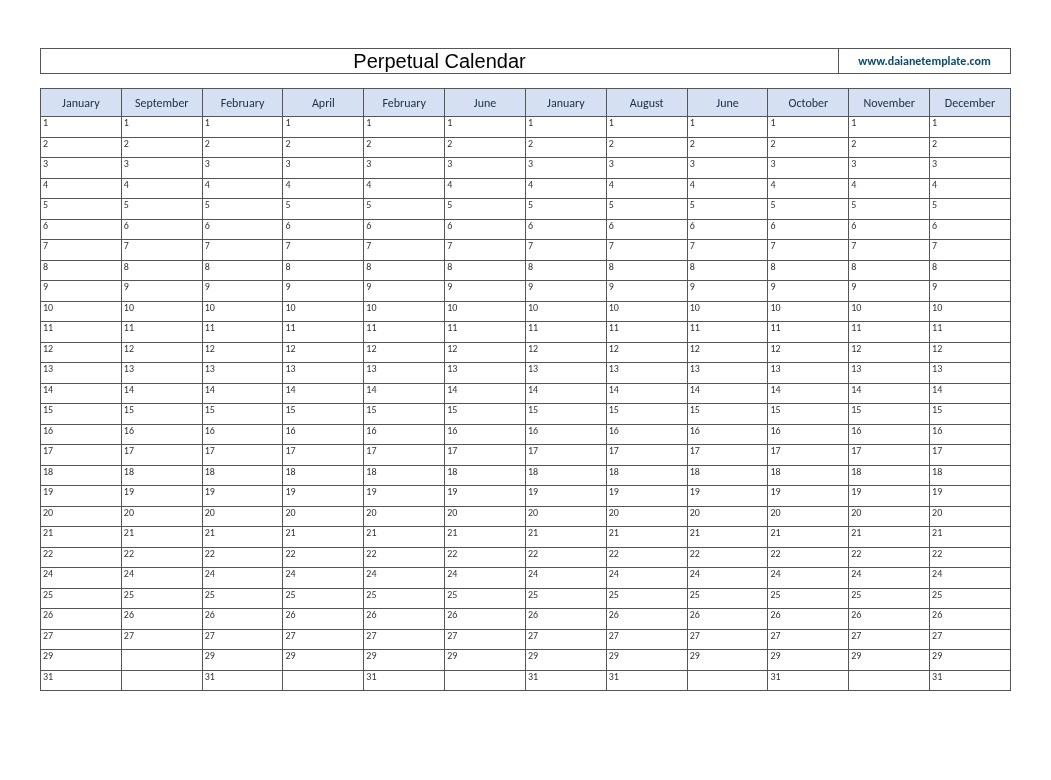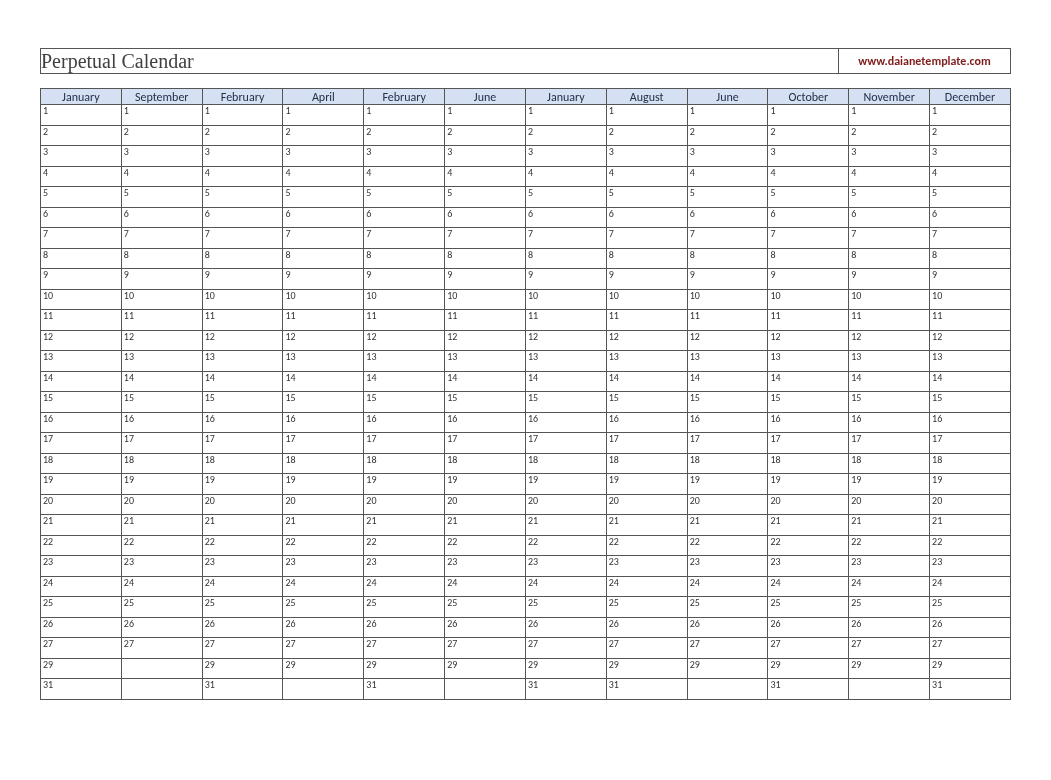--- a/index.html
+++ b/index.html
@@ -15,50 +15,50 @@
     padding: 48px 40px 30px 40px;
   }
   .title-bar {
     display: flex;
     border: 1px solid #555;
     height: 26px;
     margin-bottom: 14px;
   }
   .title-center {
     flex: 1;
-    text-align: left;
-    color: #404040;
+    text-align: center;
+    color: #000000;
     font-size: 20px;
     font-weight: 400;
     line-height: 24px;
-    font-family: Liberation Serif, serif;
+    font-family: Liberation Sans, sans-serif;
   }
   .title-right {
     border-left: 1px solid #555;
     font-weight: 700;
     font-size: 12px;
     line-height: 24px;
     padding: 0 10px;
-    color: #7f1d1d;
+    color: #0c4a6e;
     width: 172px;
     text-align: center;
   }
   table.cal {
     border-collapse: collapse;
     width: 100%;
     table-layout: fixed;
   }
   table.cal th {
     background: #d5e1f2;
     border: 1px solid #555;
     font-size: 12px;
     font-weight: 400;
     color: #20304a;
     text-align: center;
-    height: 16px;
+    height: 28px;
     padding: 0;
   }
   table.cal td {
     border: 1px solid #555;
     font-size: 10px;
     color: #333;
     height: 20.5px;
     padding: 0 2px;
     vertical-align: top;
     line-height: 12px;
@@ -397,34 +397,20 @@
           <td>22</td>
           <td>22</td>
           <td>22</td>
           <td>22</td>
           <td>22</td>
           <td>22</td>
           <td>22</td>
           <td>22</td>
         </tr>
         <tr>
-          <td>23</td>
-          <td>23</td>
-          <td>23</td>
-          <td>23</td>
-          <td>23</td>
-          <td>23</td>
-          <td>23</td>
-          <td>23</td>
-          <td>23</td>
-          <td>23</td>
-          <td>23</td>
-          <td>23</td>
-        </tr>
-        <tr>
           <td>24</td>
           <td>24</td>
           <td>24</td>
           <td>24</td>
           <td>24</td>
           <td>24</td>
           <td>24</td>
           <td>24</td>
           <td>24</td>
           <td>24</td>

